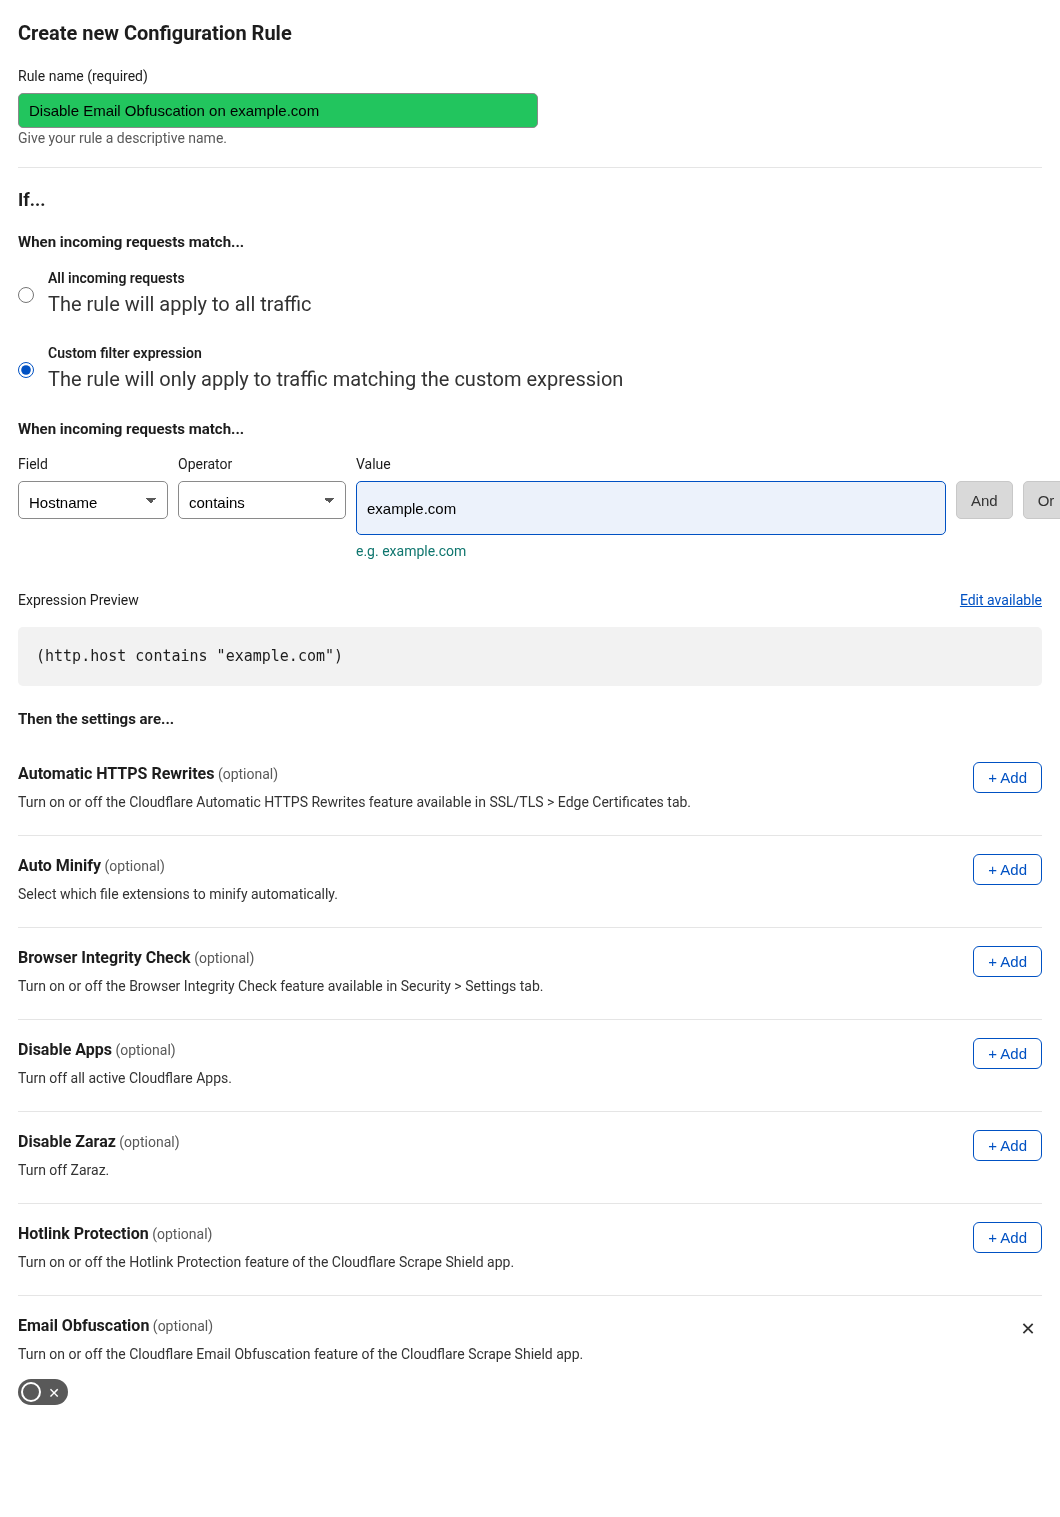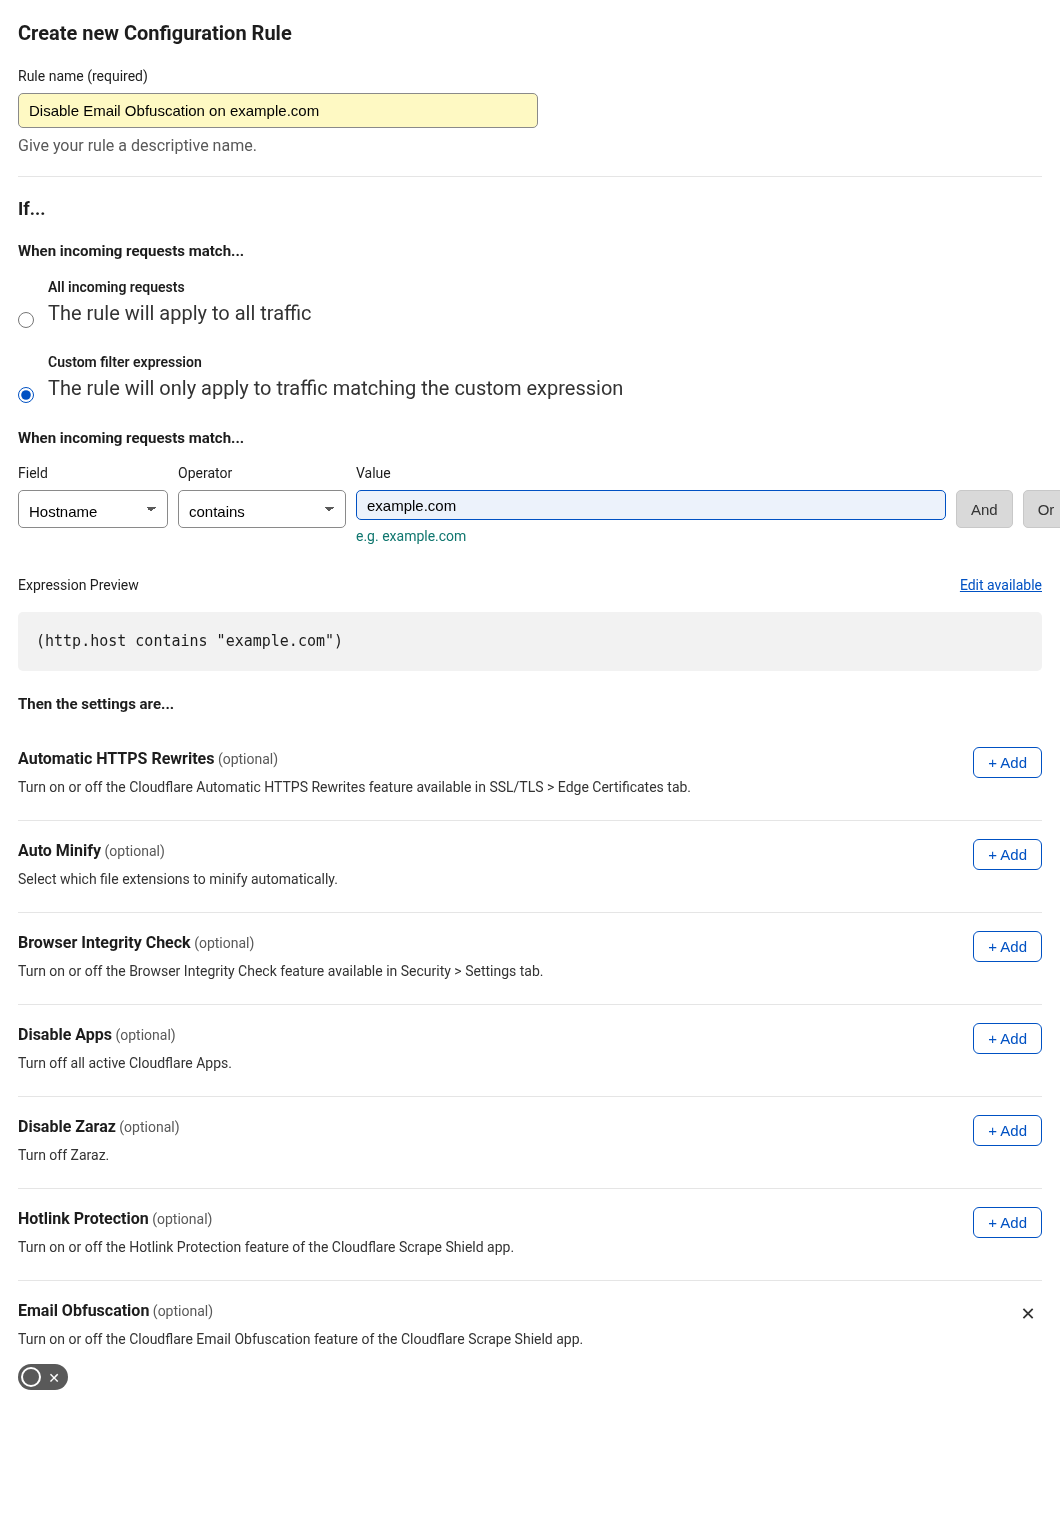--- a/index.html
+++ b/index.html
@@ -12,26 +12,26 @@
       line-height: 1.5;
     }
     h1.page-title { font-size: 20px; font-weight: 700; margin-bottom: 18px; }
     h2.section-if { font-size: 18px; font-weight: 700; margin: 10px 0 18px 0; }
     h3.subheading { font-size: 15px; font-weight: 700; margin: 10px 0 14px 0; }
     .label { font-size: 14px; margin-bottom: 6px; display: block; }
     .text-input {
       width: 520px; max-width: 100%;
       border: 1px solid #8a8a8a; border-radius: 5px;
       padding: 8px 10px; font-size: 15px;
-      background: #fef9c3;
-    }
-    .hint { color: #595959; font-size: 16px; margin-top: 6px; }
+      background: #22c55e;
+    }
+    .hint { color: #595959; font-size: 14px; margin-top: 0; }
     .divider { border: 0; border-top: 1px solid #e5e5e5; margin: 18px 0; }
 
-    .radio-row { display: flex; align-items:flex-end; gap: 14px; margin-bottom: 24px; }
+    .radio-row { display: flex; align-items:center; gap: 14px; margin-bottom: 24px; }
     .radio-row input[type=radio]{ margin-top:4px; width:16px; height:16px; accent-color:#0051c3;}
     .radio-title { font-weight: 600; }
     .radio-desc { color: #333; font-size: 20px; }
 
     .expr-grid { display:flex; gap:10px; align-items:flex-start; }
     .col { display:flex; flex-direction:column; }
     .col-label { font-size: 14px; margin-bottom: 6px; }
     .select {
       appearance:none; -webkit-appearance:none;
       border:1px solid #8a8a8a; border-radius:5px;
@@ -39,21 +39,21 @@
       background-image: linear-gradient(45deg, transparent 50%, #595959 50%), linear-gradient(135deg, #595959 50%, transparent 50%);
       background-position: calc(100% - 16px) 16px, calc(100% - 11px) 16px;
       background-size: 5px 5px, 5px 5px;
       background-repeat: no-repeat;
       height:38px;
     }
     .select.field { width:150px; }
     .select.op { width:168px; }
     .value-input {
       width:590px; border:1px solid #0051c3; border-radius:5px;
-      padding:8px 10px; font-size:15px; height:30px; background:#ecf2fb;
+      padding:8px 10px; font-size:15px; height:54px; background:#ecf2fb;
     }
     .btn-gray {
       background:#d9d9d9; border:1px solid #c8c8c8; border-radius:5px;
       padding:8px 14px; height:38px; font-size:15px; color:#333; cursor:pointer;
     }
     .eg-hint { color:#0f766e; font-size:14px; margin-top:6px; }
 
     .preview-row { display:flex; justify-content:space-between; align-items:center; margin-top:28px; margin-bottom:16px;}
     .preview-label { font-size:14px; }
     .edit-link { color:#0051c3; text-decoration:underline; font-size:14px; cursor:pointer;}

